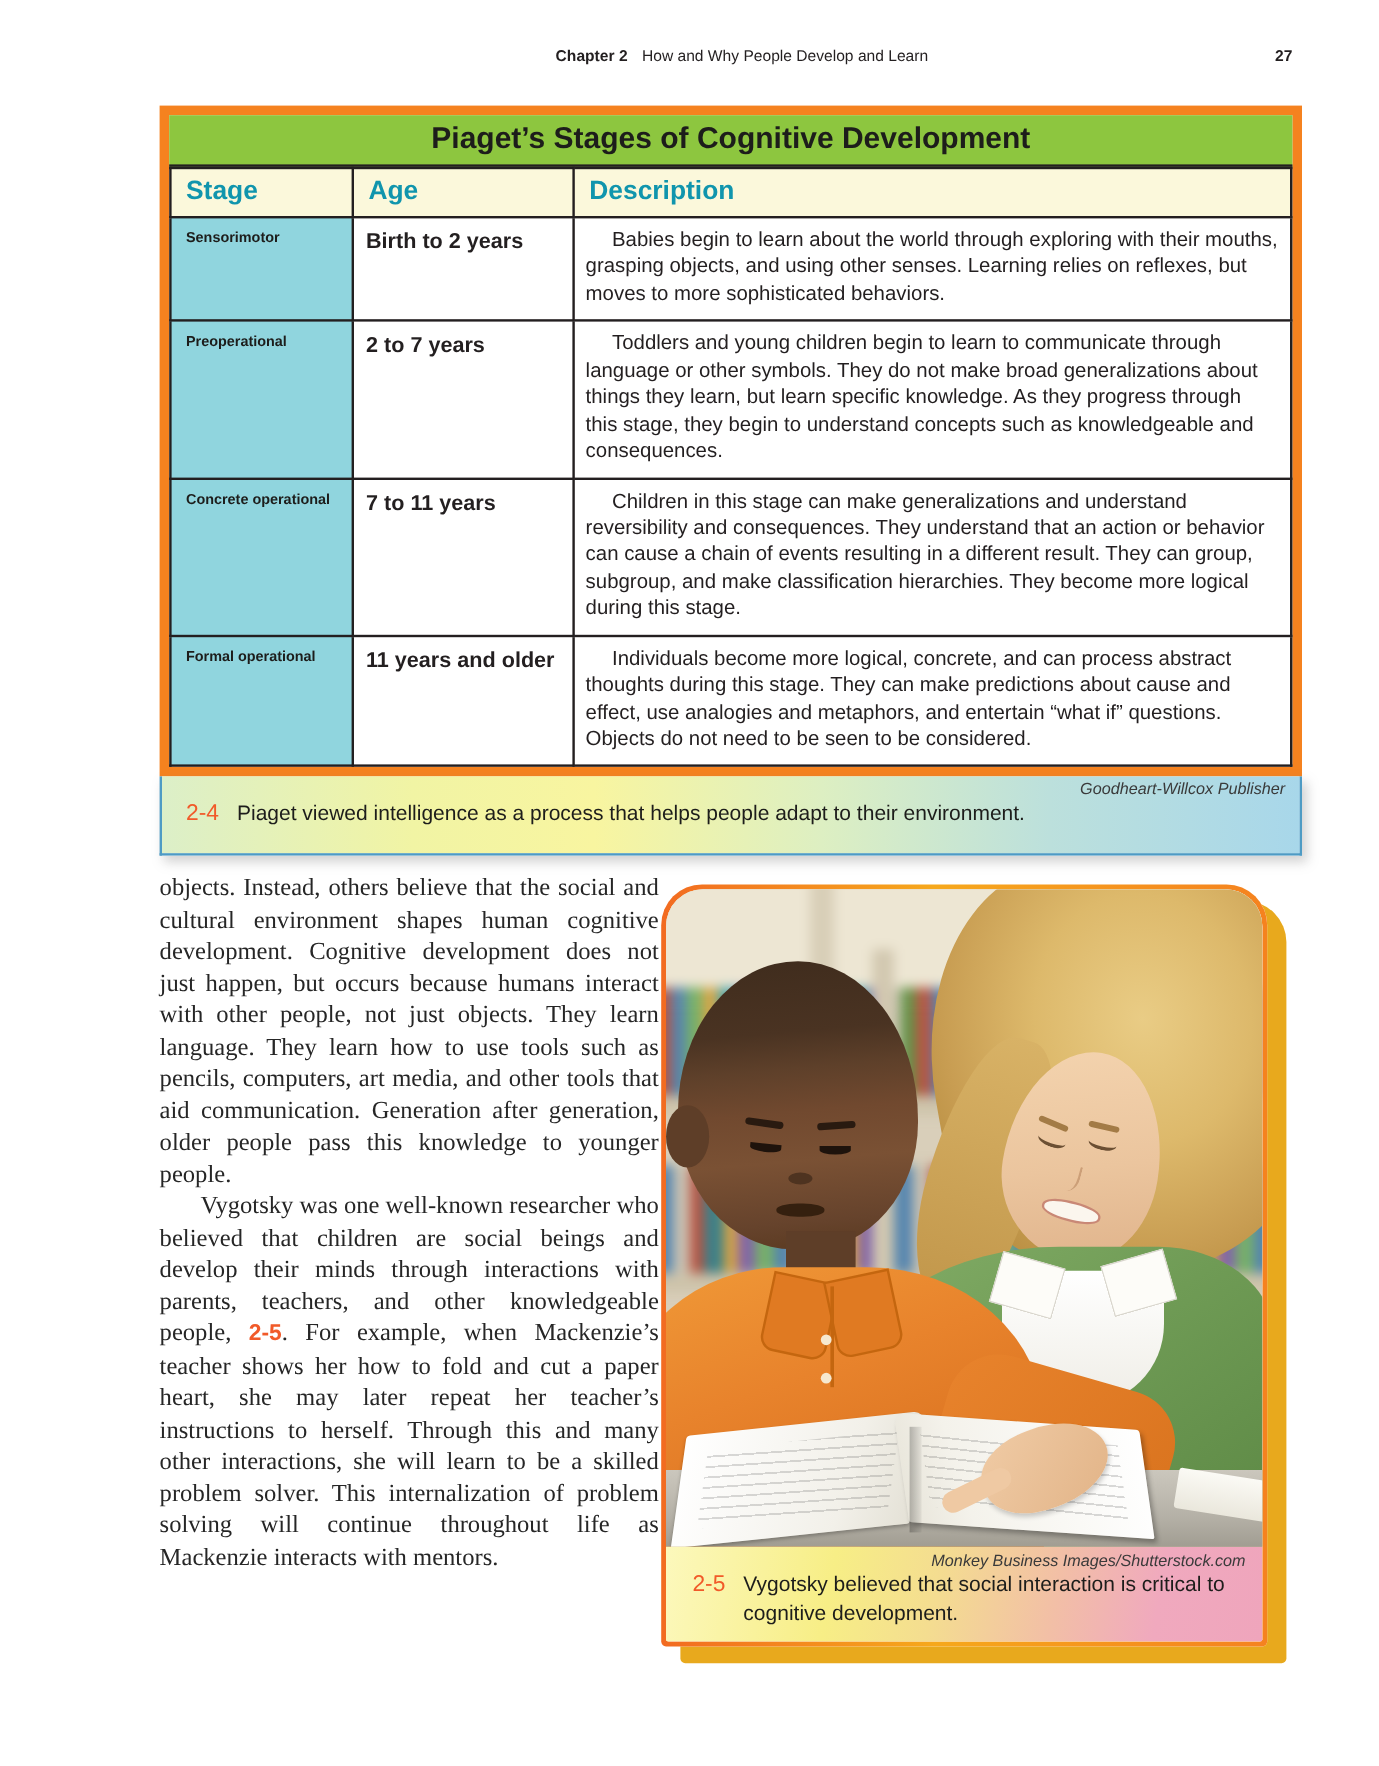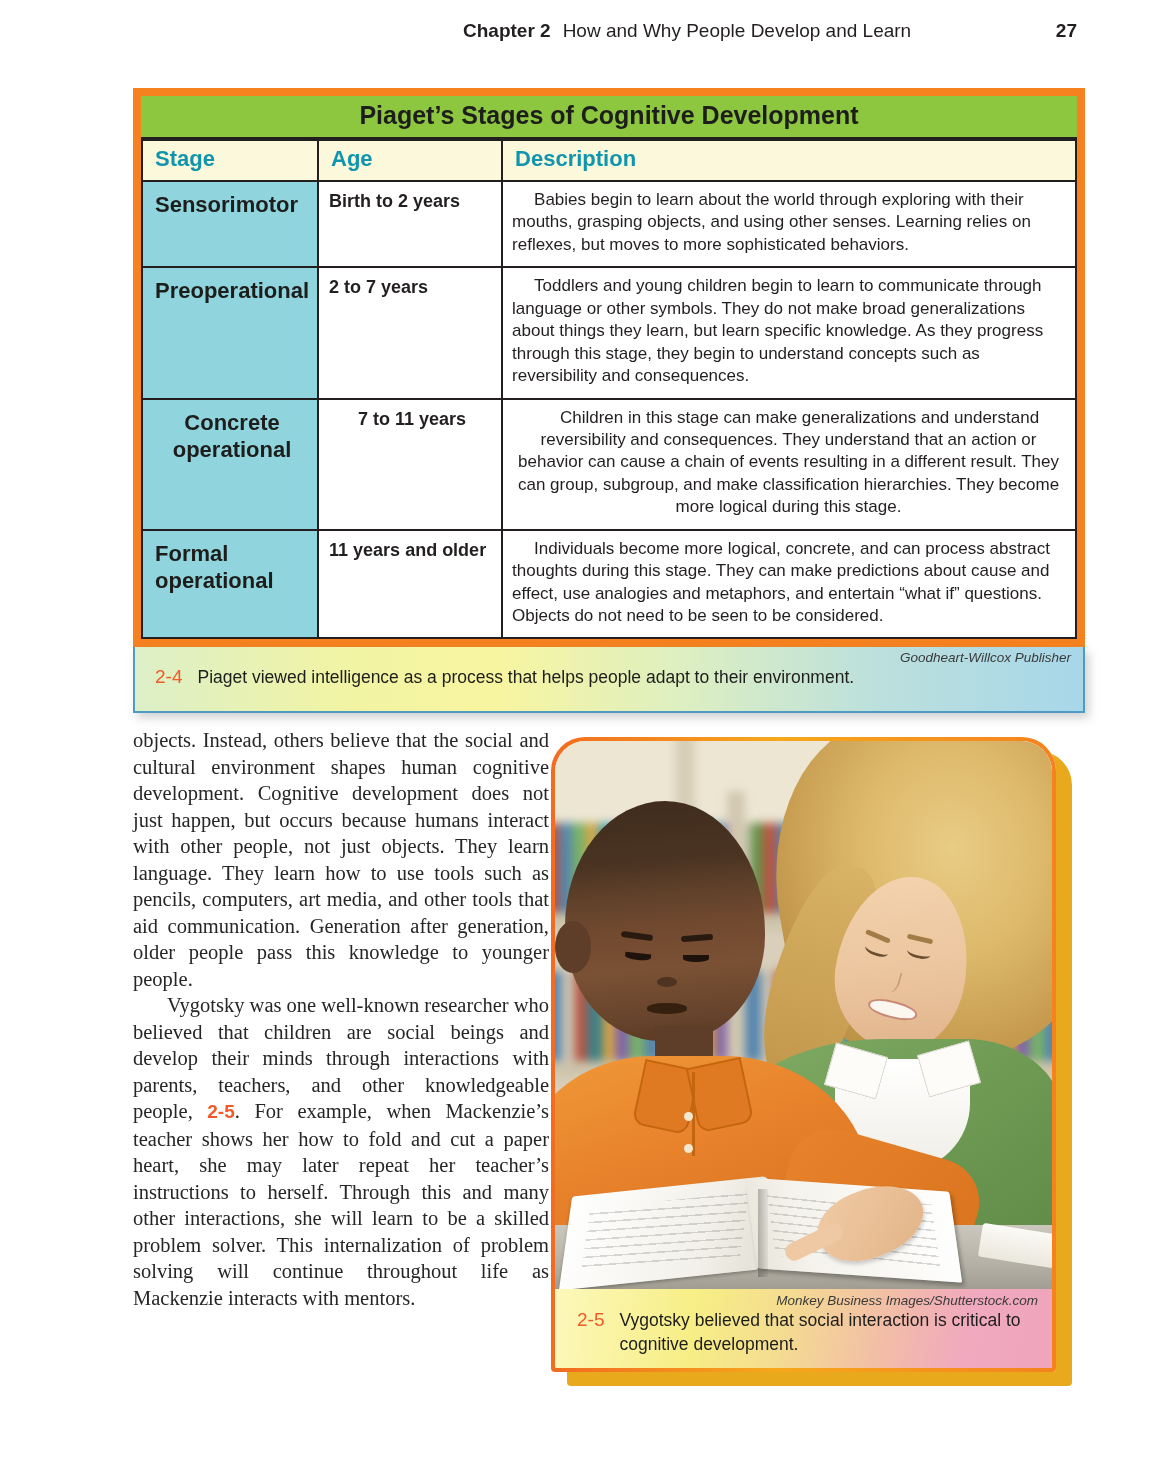--- a/index.html
+++ b/index.html
@@ -5,49 +5,49 @@
   * { box-sizing: border-box; }
   html,body { margin:0; padding:0; background:#ffffff; }
   .page {
     position: relative; width: 1149px; height: 1472px; background:#fff;
     font-family: "Liberation Sans", sans-serif; color:#231F20; overflow:hidden;
   }
   figure { margin:0; }
   p { margin:0; }
 
   
-  .page-header { position:absolute; left:133px; top:20px; width:952px; height:26px; font-size:19px; }
+  .page-header { position:absolute; left:133px; top:39px; width:952px; height:26px; font-size:13px; }
   .header-title { position:absolute; left:330px; top:0; white-space:nowrap; }
   .chapter-label { font-weight:bold; margin-right:12px; }
   .page-number { position:absolute; right:8px; top:0; font-weight:bold; }
 
   
   .figure-table { position:absolute; left:133px; top:88px; width:952px; }
   .table-frame { border:8px solid #F5821F; background:#fff; }
   .table-title {
     background:#8DC63F; color:#1D1D1B; text-align:center;
     font-size:25px; font-weight:bold; padding:5px 16px 7px;
     border-bottom:2px solid #231F20;
   }
   table.piaget { width:100%; border-collapse:collapse; }
   table.piaget th, table.piaget td { border:2px solid #231F20; vertical-align:top; }
   table.piaget thead th {
     background:#FBF8DB; color:#1095AD; font-size:22px; text-align:left;
     padding:5px 12px 8px;
   }
   .col-stage { width:152px; } .col-age { width:184px; }
   td.cell-stage, th.cell-stage {
-    background:#90D5DE; font-size:22px; font-weight:bold; color:#1D1D1B;
+    background:#90D5DE; font-size:12px; font-weight:bold; color:#1D1D1B;
     padding:9px 8px 0 12px; line-height:1.25; text-align:left;
   }
   td.cell-age { font-size:18px; font-weight:bold; padding:9px 6px 0 10px; }
   td.cell-desc { font-size:17px; line-height:1.32; padding:7px 10px 10px 9px; }
   td.cell-desc p { text-indent:22px; }
   tr.r1 td { height:84px; } tr.r2 td { height:122px; }
-  tr.r3 td { height:126px;text-align:center; } tr.r4 td { height:102px; }
+  tr.r3 td { height:126px; } tr.r4 td { height:102px; }
 
   .caption-strip {
     border:2px solid #4E9BC4; border-top:none;
     background:linear-gradient(90deg,#DCEFC8 0%,#F1F4A4 22%,#F8F5A0 38%,#DDEFC2 58%,#BCE0DC 78%,#A8D7EA 100%);
     padding:3px 12px 21px; box-shadow:4px 5px 9px rgba(125,125,125,.35);
   }
   .credit { text-align:right; font-style:italic; font-size:13.5px; color:#3A3A3A; }
   .caption-line { display:flex; gap:15px; align-items:baseline; padding-left:8px; margin-top:1px; }
   .fig-num { color:#F15A29; font-weight:normal; font-size:19px; flex:none;text-align:right; }
   .fig-text { font-size:17.5px; color:#1D1D1B; line-height:1.35; }
@@ -197,21 +197,21 @@
             <td class="cell-stage">Sensorimotor</td>
             <td class="cell-age">Birth to 2 years</td>
             <td class="cell-desc">
                 <p>Babies begin to learn about the world through exploring with their mouths, grasping objects, and using other senses. Learning relies on reflexes, but moves to more sophisticated behaviors.</p>
               </td>
           </tr>
           <tr class="r2">
             <td class="cell-stage">Preoperational</td>
             <td class="cell-age">2 to 7 years</td>
             <td class="cell-desc">
-                <p>Toddlers and young children begin to learn to communicate through language or other symbols. They do not make broad generalizations about things they learn, but learn specific knowledge. As they progress through this stage, they begin to understand concepts such as reversibility and consequences.</p>
+                <p>Toddlers and young children begin to learn to communicate through language or other symbols. They do not make broad generalizations about things they learn, but learn specific knowledge. As they progress through this stage, they begin to understand concepts such as knowledgeable and consequences.</p>
               </td>
           </tr>
           <tr class="r3">
             <td class="cell-stage">Concrete operational</td>
             <td class="cell-age">7 to 11 years</td>
             <td class="cell-desc">
                 <p>Children in this stage can make generalizations and understand reversibility and consequences. They understand that an action or behavior can cause a chain of events resulting in a different result. They can group, subgroup, and make classification hierarchies. They become more logical during this stage.</p>
               </td>
           </tr>
           <tr class="r4">

